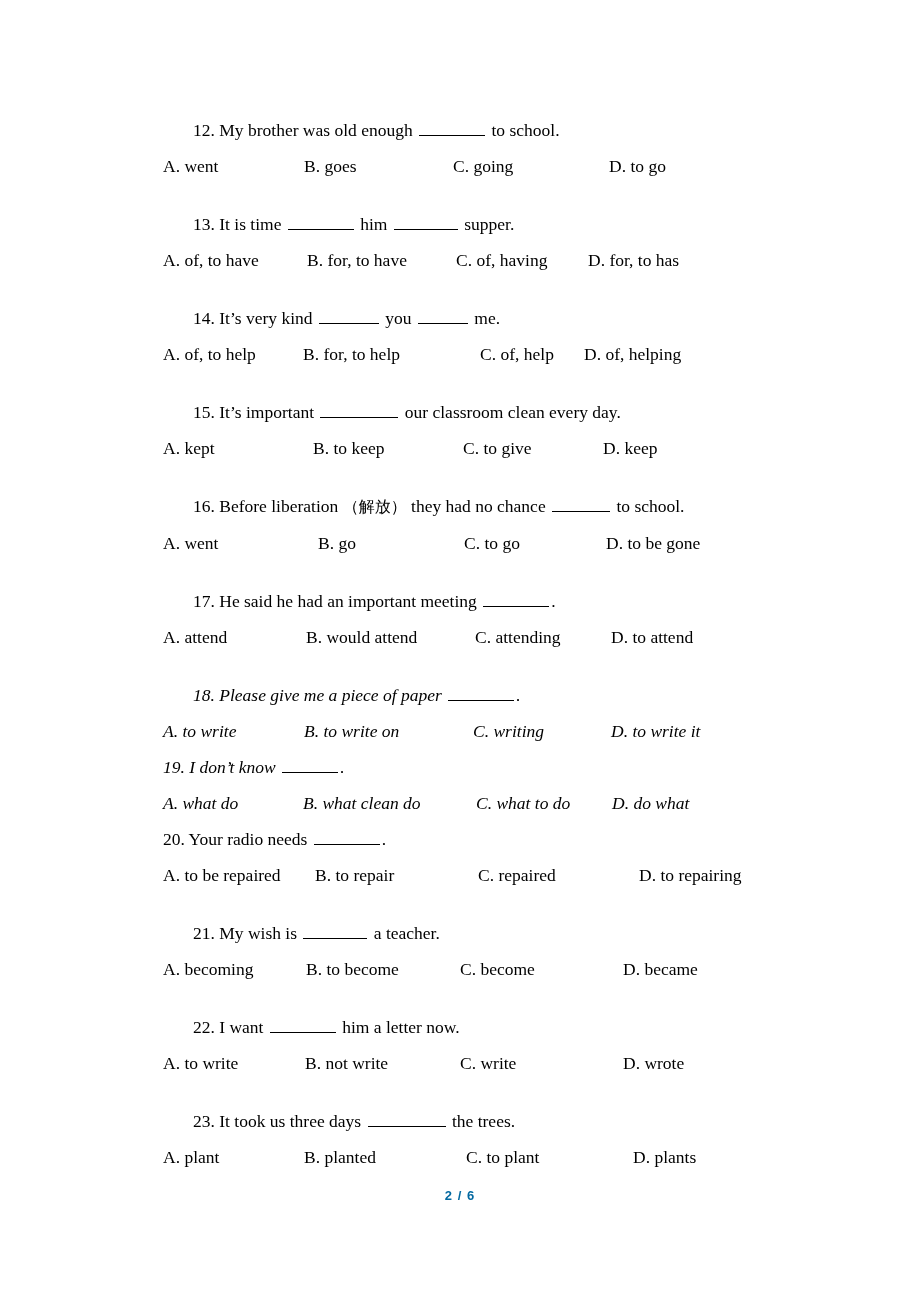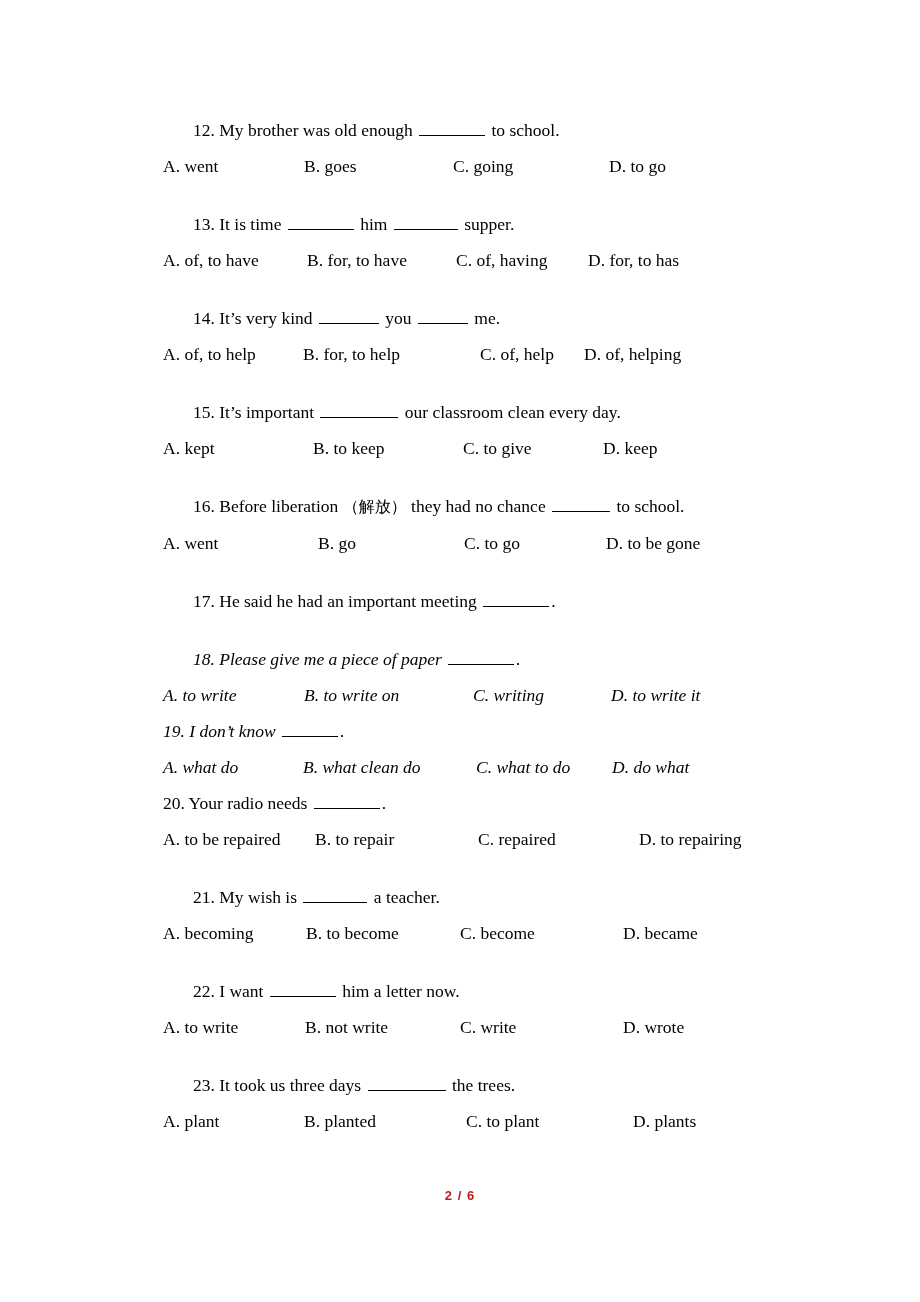--- a/index.html
+++ b/index.html
@@ -68,21 +68,21 @@
   .footer {
     position: absolute;
     left: 0;
     top: 1188px;
     width: 920px;
     text-align: center;
     font-family: "Liberation Sans", "DejaVu Sans", sans-serif;
     font-size: 13px;
     font-weight: bold;
     letter-spacing: 1px;
-    color: #b91c1c;
+    color: #0369a1;
   }
 </style>
 </head>
 <body>
 
 <div class="page">
   <div class="content" id="question-list">
       <div class="qblock">
         <p class="qtext indent"><span>12. My brother was old enough </span><span class="blank" style="width: 66px;"></span><span> to school.</span></p>
         <div class="opts">
@@ -123,20 +123,26 @@
         <p class="qtext indent"><span>16. Before liberation  </span><span class="cjk">（解放）</span><span> they had no chance </span><span class="blank" style="width: 58px;"></span><span> to school.</span></p>
         <div class="opts">
           <span class="opt" style="left: 0px;">A. went</span>
           <span class="opt" style="left: 155px;">B. go</span>
           <span class="opt" style="left: 301px;">C. to go</span>
           <span class="opt" style="left: 443px;">D. to be gone</span>
         </div>
       </div>
       <div class="qblock">
         <p class="qtext indent"><span>17. He said he had an important meeting </span><span class="blank" style="width: 66px;"></span><span>.</span></p>
+        <div class="opts">
+          <span class="opt" style="left: 0px;">A. attend</span>
+          <span class="opt" style="left: 143px;">B. would attend</span>
+          <span class="opt" style="left: 312px;">C. attending</span>
+          <span class="opt" style="left: 448px;">D. to attend</span>
+        </div>
       </div>
       <div class="qblock tight">
         <p class="qtext indent"><span>18. Please give me a piece of paper </span><span class="blank" style="width: 66px;"></span><span>.</span></p>
         <div class="opts">
           <span class="opt" style="left: 0px;">A. to write</span>
           <span class="opt" style="left: 141px;">B. to write on</span>
           <span class="opt" style="left: 310px;">C. writing</span>
           <span class="opt" style="left: 448px;">D. to write it</span>
         </div>
       </div>

